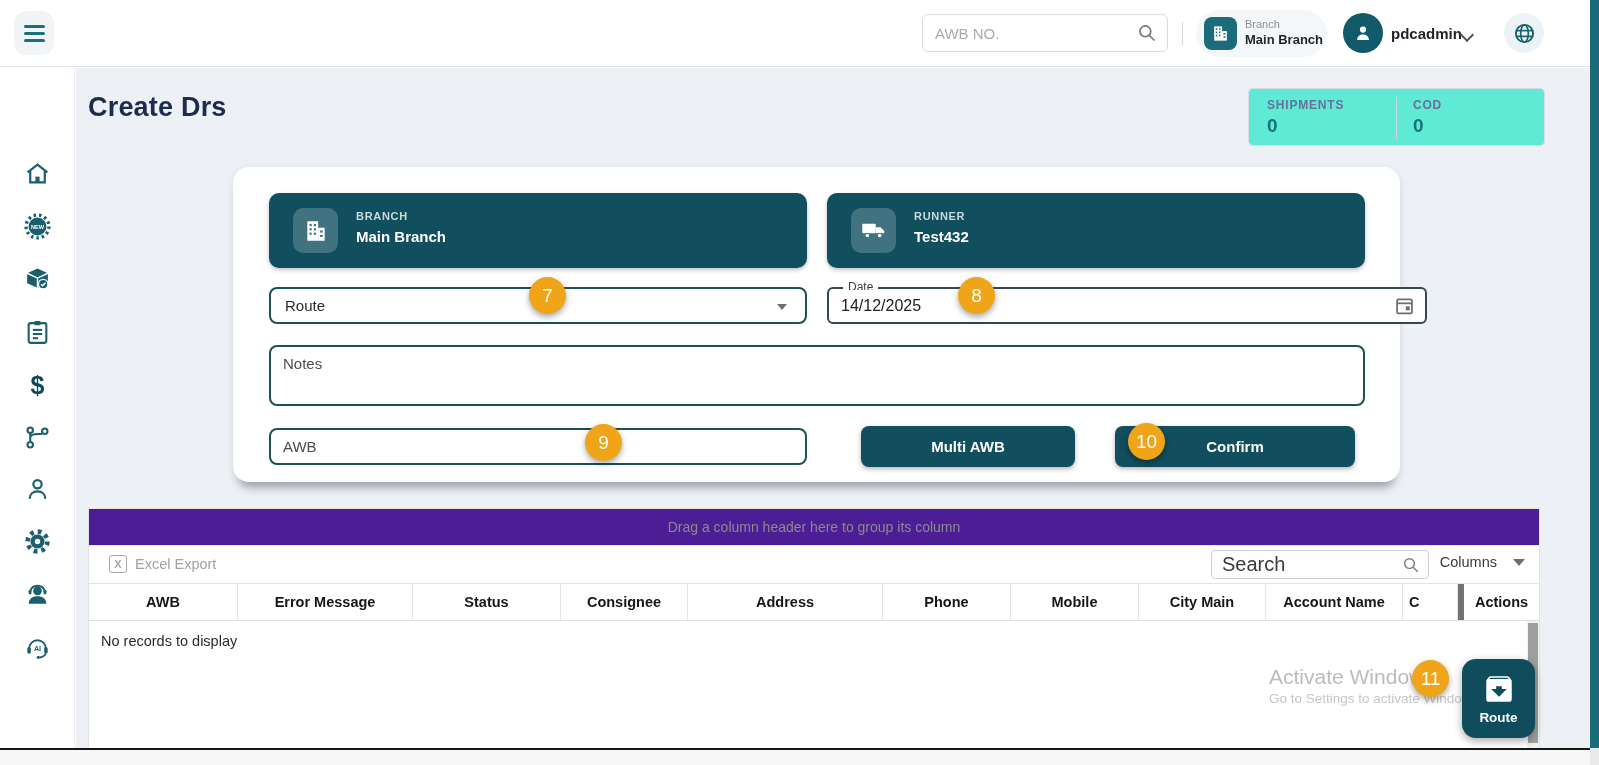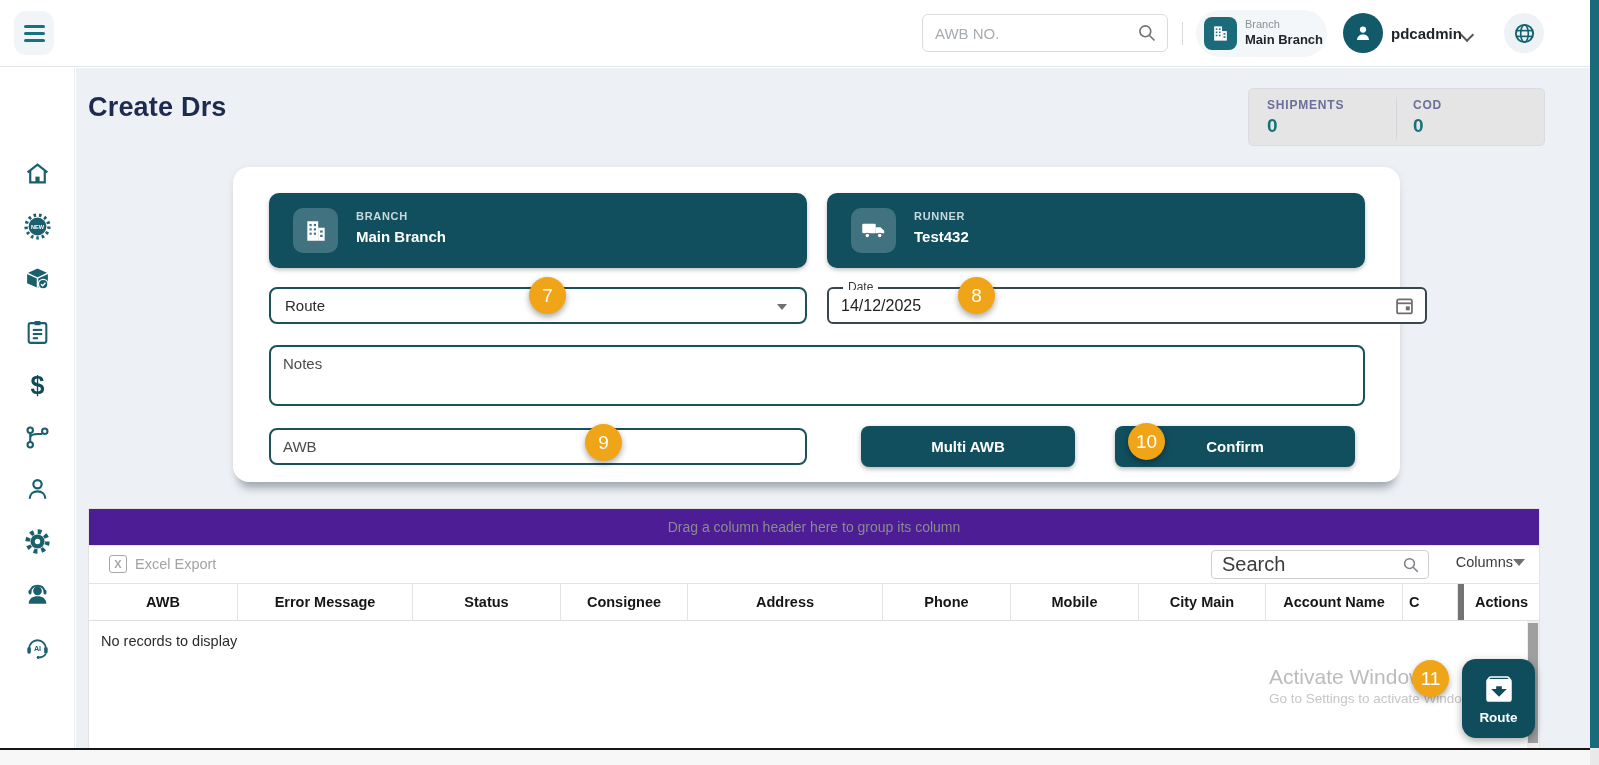--- a/index.html
+++ b/index.html
@@ -27,21 +27,21 @@
 
   
   .sidebar { position:absolute; left:0; top:68px; width:75px; height:680px; background:#fff; border-right:1px solid #eceff1; z-index:10; }
   .side-item { position:absolute; left:24px; width:27px; height:27px; color:#1a5f6e; cursor:pointer; display:flex; align-items:center; justify-content:center; }
   .side-item svg { width:27px; height:27px; }
   .dollar-glyph { font-size:25px; font-weight:bold; color:#0f4a57; }
 
   
   .main-bg { position:absolute; left:76px; top:68px; width:1514px; height:680px; background:#edf0f5; }
   .page-title { position:absolute; left:88px; top:92px; font-size:27px; font-weight:bold; color:#1d2b4f; letter-spacing:0.2px; }
-  .stats-box { position:absolute; left:1248px; top:88px; width:297px; height:58px; background:#e5e5e5; border:1px solid #d9dce2; border-radius:5px; }
+  .stats-box { position:absolute; left:1248px; top:88px; width:297px; height:58px; background:#5eead4; border:1px solid #d9dce2; border-radius:5px; }
   .stats-divider { position:absolute; left:147px; top:8px; width:1px; height:42px; background:#d3d6dc; }
   .stat-label { position:absolute; top:9px; font-size:12px; font-weight:bold; letter-spacing:0.8px; color:#6a6f9b; }
   .stat-value { position:absolute; top:26px; font-size:19px; font-weight:bold; color:#17727c; }
 
   
   .form-card { position:absolute; left:233px; top:167px; width:1167px; height:315px; background:#fff; border-radius:16px; box-shadow:0 12px 8px -6px rgba(110,118,132,0.55), 0 2px 8px rgba(0,0,0,0.08); z-index:5; }
   .info-tile { position:absolute; top:26px; width:538px; height:75px; background:#114f5e; border-radius:10px; box-shadow:0 2px 4px rgba(0,0,0,0.25); }
   .tile-branch { left:36px; }
   .tile-runner { left:594px; }
   .tile-iconbox { position:absolute; left:24px; top:15px; width:45px; height:45px; background:#40737f; border-radius:10px; display:flex; align-items:center; justify-content:center; }
@@ -76,21 +76,21 @@
   .grid-wrap { position:absolute; left:88px; top:508px; width:1452px; height:240px; background:#fff; border:1px solid #e3e3e3; border-bottom:none; }
   .group-bar { position:absolute; left:0; top:0; width:100%; height:37px; border-bottom:1px solid #e6e6e6; background:#4c1d95; display:flex; align-items:center; justify-content:center; font-size:14px; color:#8b8b8b; }
   .grid-toolbar { position:absolute; left:0; top:37px; width:100%; height:38px; border-bottom:1px solid #e3e3e3; }
   .excel-export { position:absolute; left:20px; top:9px; display:flex; align-items:center; gap:8px; cursor:pointer; }
   .excel-icon { width:18px; height:18px; border:1.5px solid #a6a6a6; border-radius:3px; color:#a6a6a6; font-size:11px; font-weight:bold; display:flex; align-items:center; justify-content:center; }
   .excel-text { font-size:14.5px; color:#a3a3a3; }
   .grid-search { position:absolute; right:110px; top:4px; width:218px; height:29px; border:1px solid #cfcfcf; border-radius:4px; background:#fff; }
   .grid-search input { position:absolute; left:10px; top:0; width:170px; height:27px; border:none; outline:none; font-size:20px; font-family:inherit; color:#ec4899; }
   .grid-search input::placeholder { color:#3c3c3c; }
   .grid-search .search-glyph { position:absolute; right:8px; top:5px; width:18px; height:18px; color:#7c8288; }
-  .columns-btn { position:absolute; right:14px; top:8px; display:flex; align-items:center; gap:0; cursor:pointer; }
+  .columns-btn { position:absolute; right:14px; top:8px; display:flex; align-items:center; gap:16px; cursor:pointer; }
   .columns-text { font-size:14.5px; color:#3a3a3a; }
   .columns-caret { width:0; height:0; border-left:6px solid transparent; border-right:6px solid transparent; border-top:7px solid #6f6f6f; }
   .thead { position:absolute; left:0; top:75px; width:100%; height:37px; display:flex; border-bottom:1px solid #dedede; background:#fff; }
   .th { height:100%; display:flex; align-items:center; justify-content:center; font-size:14.5px; font-weight:bold; color:#161616; border-right:1px solid #e4e4e4; cursor:pointer; white-space:nowrap; overflow:hidden; }
   .th:nth-child(1){width:149px} .th:nth-child(2){width:175px} .th:nth-child(3){width:148px}
   .th:nth-child(4){width:127px} .th:nth-child(5){width:195px} .th:nth-child(6){width:128px}
   .th:nth-child(7){width:128px} .th:nth-child(8){width:127px} .th:nth-child(9){width:137px}
   .th:nth-child(10){width:55px; justify-content:flex-start; padding-left:6px;}
   .th:nth-child(11){flex:1; border-right:none; border-left:6px solid #737373; background:#fff;}
   .empty-msg { position:absolute; left:12px; top:124px; font-size:14.5px; color:#2b2b2b; }

